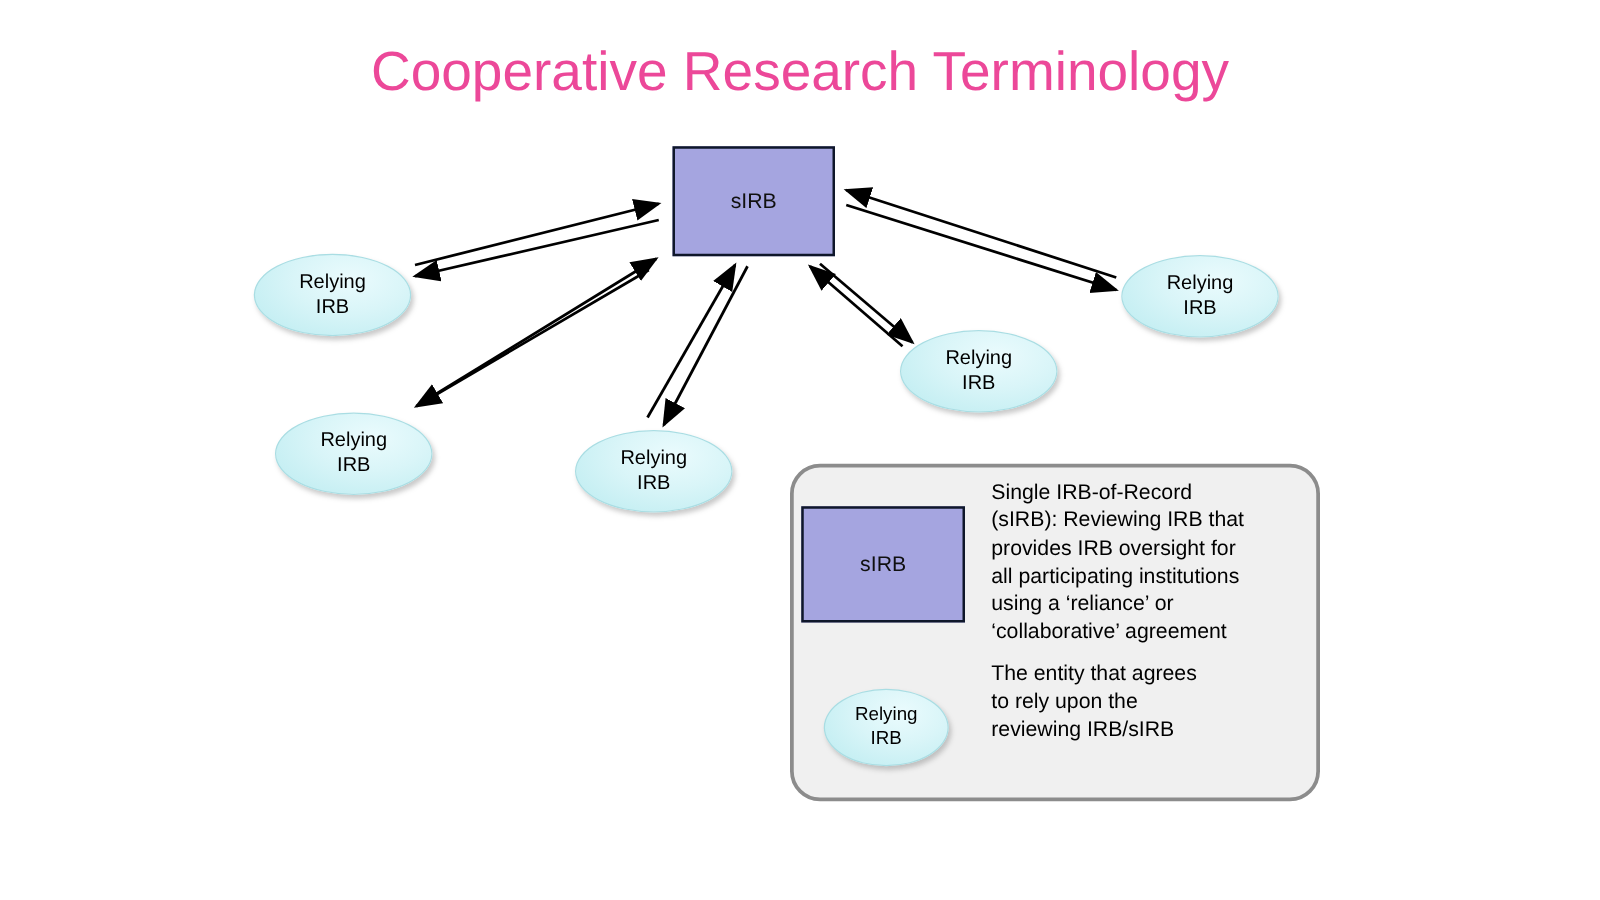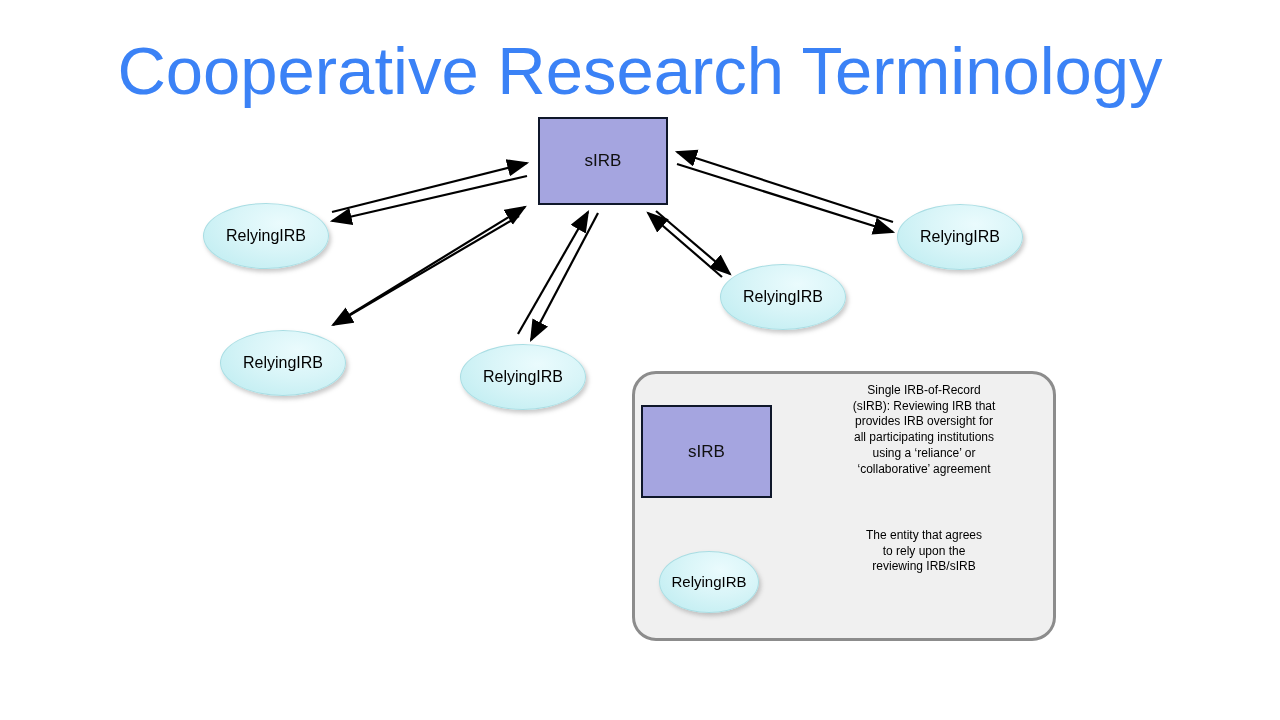--- a/index.html
+++ b/index.html
@@ -23,22 +23,22 @@
     background: #ffffff;
   }
 
   
   #slide-title {
     position: absolute;
     left: 0;
     top: 34px;
     width: 1280px;
     text-align: center;
-    color: #3b82f6;
-    font-size: 67px;
+    color: #ec4899;
+    font-size: 44px;
     font-weight: normal;
     letter-spacing: 0px;
     line-height: 1.1;
     white-space: nowrap;
     font-family: "Liberation Sans", sans-serif;
   }
 
   
   #connectors {
     position: absolute;
@@ -70,20 +70,21 @@
 
   
   .relying-ellipse {
     position: absolute;
     box-sizing: border-box;
     border-radius: 50%;
     background: radial-gradient(ellipse at 62% 30%, #EAFBFD 0%, #D9F5F8 42%, #C6EFF3 78%, #B6E7ED 100%);
     border: 1px solid #A9DDE3;
     box-shadow: 2px 3px 4px rgba(120,120,120,0.40);
     display: flex;
+    flex-direction: column;
     align-items: center;
     justify-content: center;
     color: #000000;
     font-size: 16px;
     line-height: 1.25;
     text-align: center;
     font-family: "Liberation Sans", sans-serif;
   }
   .relying-ellipse span { display: block; }
 
@@ -118,25 +119,24 @@
     left: 659px;
     top: 551px;
     width: 100px;
     height: 62px;
     font-size: 15px;
   }
 
   .legend-text {
     position: absolute;
     color: #000000;
-    font-size: 12px;
+    font-size: 17px;
     line-height: 1.31;
     font-family: "Liberation Sans", sans-serif;
     white-space: pre-line;
-    text-align: center;
   }
   #legend-text-1 {
     left: 793px;
     top: 383px;
     width: 262px;
   }
   #legend-text-2 {
     left: 793px;
     top: 528px;
     width: 262px;

